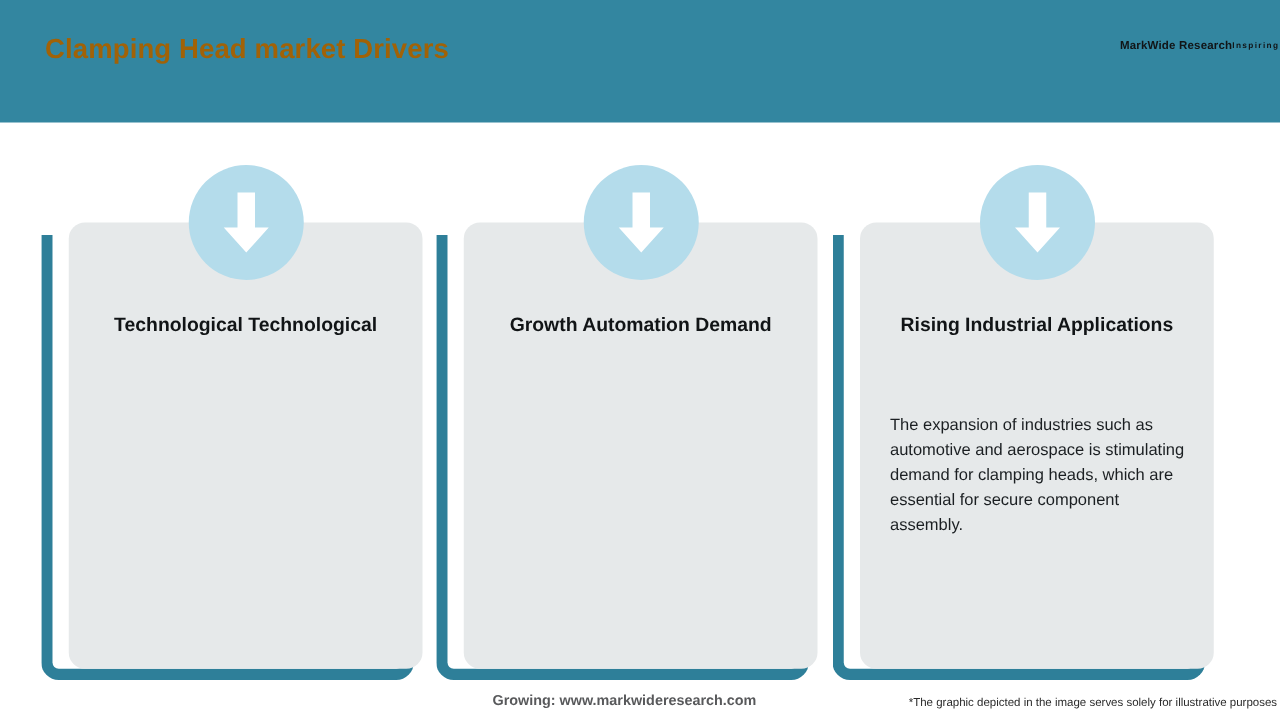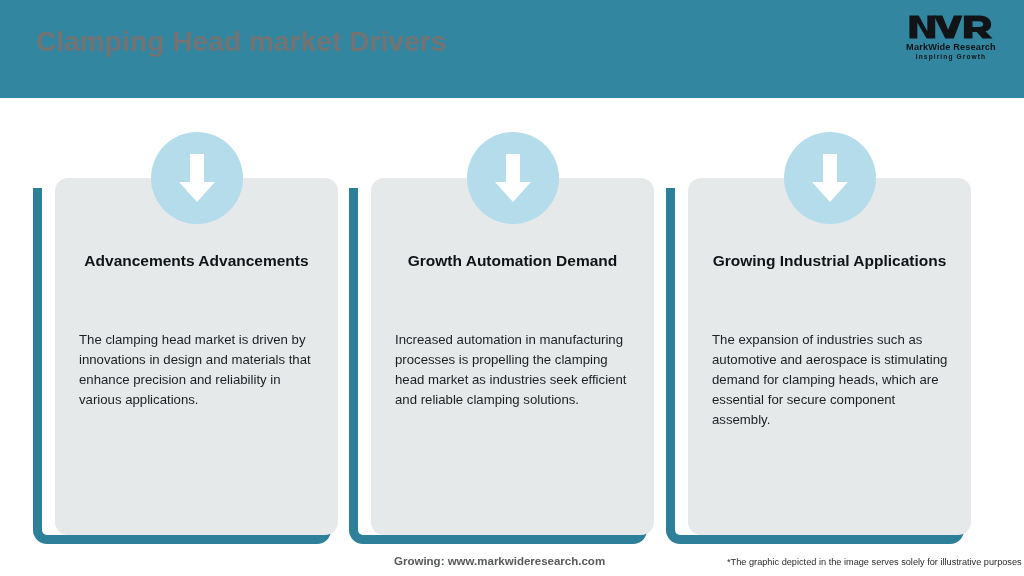--- a/index.html
+++ b/index.html
@@ -22,38 +22,38 @@
     left: 0;
     top: 0;
     width: 1024px;
     height: 98px;
     background: #3386a0;
   }
   .header-title {
     position: absolute;
     left: 36px;
     top: 26px;
-    font-size: 28px;
-    font-weight: bold;
-    color: #737373;
+    font-size: 22px;
+    font-weight: bold;
+    color: #a16207;
     letter-spacing: 0.1px;
     white-space: nowrap;
   }
 
   
   .logo {
     position: absolute;
     right: 18px;
     top: 8px;
     width: 110px;
     height: 56px;
     display: flex;
-    flex-direction: column;
+    flex-direction: row;
     align-items: center;
-    justify-content: center;
+    justify-content: flex-start;
   }
   .logo-mark {
     display: block;
     width: 86px;
     height: 30px;
   }
   .logo-name {
     font-size: 9.2px;
     font-weight: bold;
     color: #111416;
@@ -195,47 +195,45 @@
 <div class="stage">
 
   <div class="card-group g1">
     <div class="accent-frame"></div>
     <div class="card">
       <div class="icon-badge">
         <svg width="44" height="52" viewBox="0 0 44 52">
           <polygon fill="#ffffff" points="15,2 29,2 29,30 40,30 22,50 4,30 15,30"></polygon>
         </svg>
       </div>
-      <div class="card-title">Advancements Advancements</div>
-      <div class="card-body">The clamping head market is driven by innovations in design and materials that enhance precision and reliability in various applications.</div>
+      <div class="card-title">Technological Technological</div>
     </div>
   </div>
 
   <div class="card-group g2">
     <div class="accent-frame"></div>
     <div class="card">
       <div class="icon-badge">
         <svg width="44" height="52" viewBox="0 0 44 52">
           <polygon fill="#ffffff" points="15,2 29,2 29,30 40,30 22,50 4,30 15,30"></polygon>
         </svg>
       </div>
       <div class="card-title">Growth Automation Demand</div>
-      <div class="card-body">Increased automation in manufacturing processes is propelling the clamping head market as industries seek efficient and reliable clamping solutions.</div>
     </div>
   </div>
 
   <div class="card-group g3">
     <div class="accent-frame"></div>
     <div class="card">
       <div class="icon-badge">
         <svg width="44" height="52" viewBox="0 0 44 52">
           <polygon fill="#ffffff" points="15,2 29,2 29,30 40,30 22,50 4,30 15,30"></polygon>
         </svg>
       </div>
-      <div class="card-title">Growing Industrial Applications</div>
+      <div class="card-title">Rising Industrial Applications</div>
       <div class="card-body">The expansion of industries such as automotive and aerospace is stimulating demand for clamping heads, which are essential for secure component assembly.</div>
     </div>
   </div>
 
 </div>
 
 <div class="footer-source">Growing: www.markwideresearch.com</div>
 <div class="footer-note">*The graphic depicted in the image serves solely for illustrative purposes</div>
 
 </body></html>

